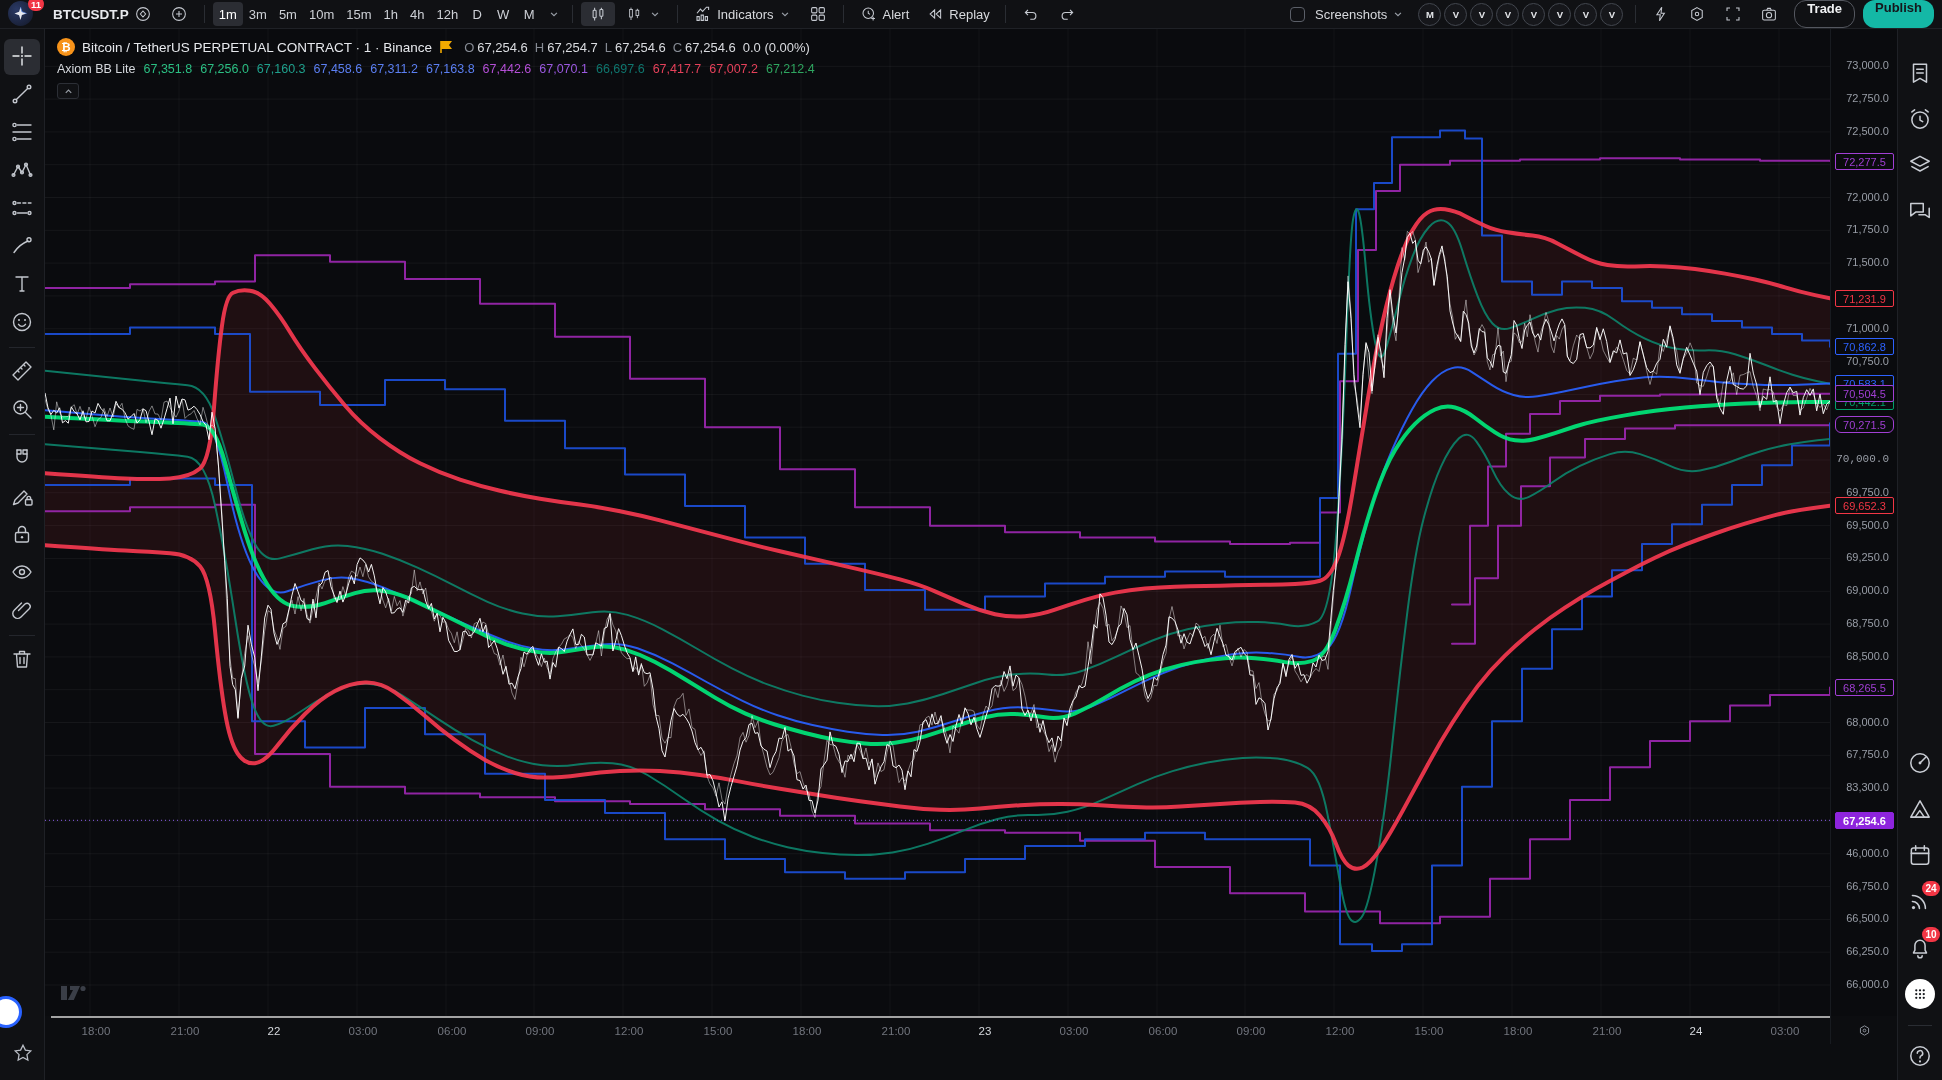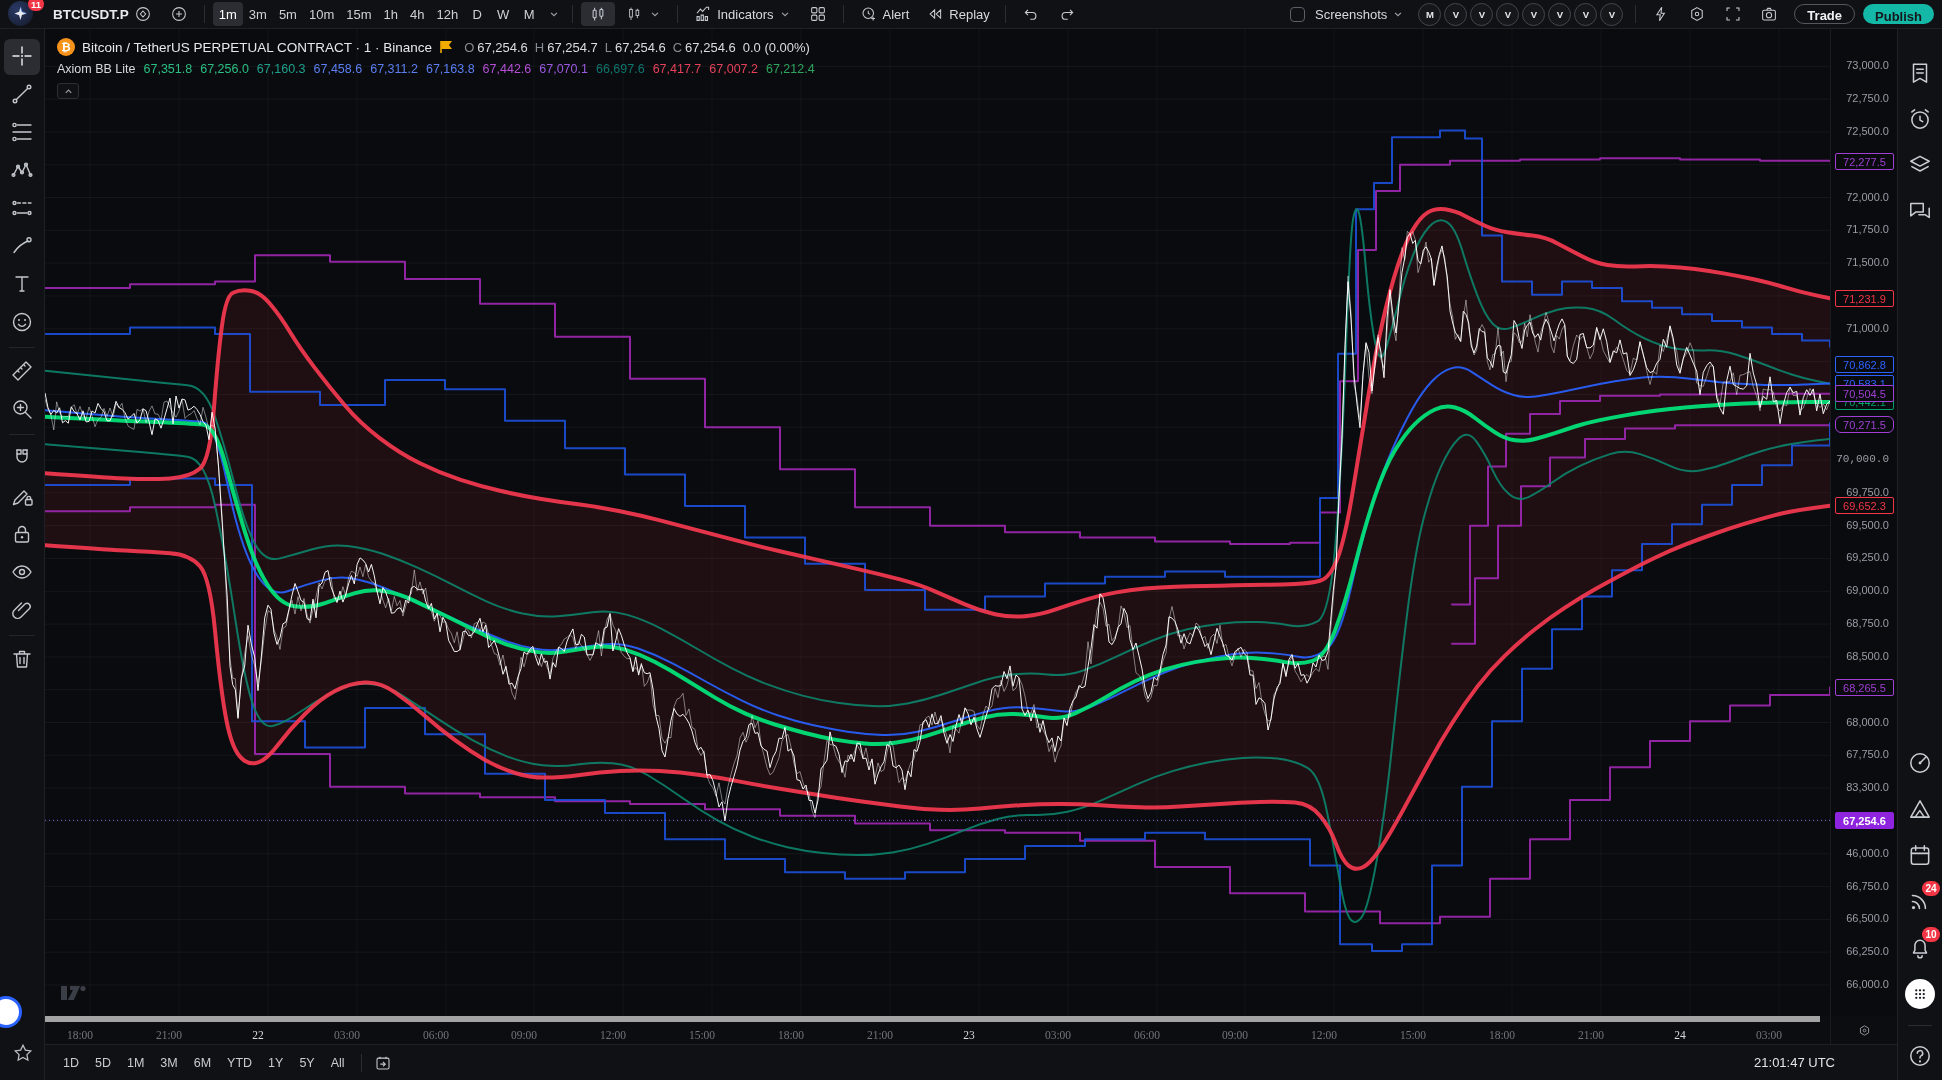--- a/index.html
+++ b/index.html
@@ -28,21 +28,21 @@
   .symbol-btn { font-weight:bold; font-size:13.5px; color:#e8eaee; }
   .tf-btn { height:24px; min-width:26px; padding:0 6px; display:flex; align-items:center; justify-content:center;
     border-radius:4px; color:#cdd0d6; font-size:13px; cursor:pointer; }
   .tf-btn.active { background:#2b2d33; color:#fff; }
   .chev { width:14px; height:14px; color:#9aa0a8; display:inline-flex; }
   .chev svg { width:14px; height:14px; }
   .avatar-row { display:flex; align-items:center; gap:3px; margin:0 4px; }
   .avatar { width:23px; height:23px; border-radius:50%; border:1px solid #42464e; background:#16171b;
     color:#e4e6ea; font-size:9.5px; font-weight:bold; display:flex; align-items:center; justify-content:center; }
   .checkbox { width:15px; height:15px; border:1.4px solid #5b5f68; border-radius:4px; margin-right:6px; }
-  .pill { height:20px; padding:0 12px; border-radius:12px; display:flex; align-items:flex-end; font-weight:bold; cursor:pointer; }
+  .pill { height:28px; padding:0 12px; border-radius:12px; display:flex; align-items:flex-start; font-weight:bold; cursor:pointer; }
   .pill.trade { border:1px solid #54575f; color:#f0f1f3; margin:0 6px; }
   .pill.publish { background:#14b8a6; color:#15171c; }
 
   
   .left-bar { position:absolute; left:0; top:29px; width:45px; height:1051px; background:#101114;
     border-right:1px solid #1f2126; display:flex; flex-direction:column; align-items:center;
     padding-top:9px; z-index:20; }
   .lt-btn { width:36px; height:36px; margin:1px 0; border-radius:6px; display:flex; align-items:center;
     justify-content:center; color:#c3c7ce; cursor:pointer; }
   .lt-btn svg { width:24px; height:24px; }
@@ -96,22 +96,22 @@
     border-left:1px solid #181b20; z-index:10; }
   .ytick { position:absolute; right:8px; font-size:11px; color:#989da6; }
   .badge { position:absolute; left:4px; right:3px; height:17px; border-radius:2px; border:1px solid;
     background:#0a0b0e; font-size:11px; display:flex; align-items:center; justify-content:center; z-index:2; }
   .badge.filled { color:#fff !important; font-weight:bold; z-index:3; }
   .axis-corner { position:absolute; left:1830px; top:1016px; width:67px; height:28px; background:#0c0d10;
     border-left:1px solid #181b20; display:flex; align-items:center; justify-content:center; color:#8a8f98; z-index:11; }
   .axis-corner svg { width:15px; height:15px; }
 
   
-  .time-axis { position:absolute; left:35px; top:1016px; width:1785px; height:28px; background:#0c0d10;
-    border-top:6px solid #a3a3a3; z-index:10;font-family:Liberation Serif, serif; }
+  .time-axis { position:absolute; left:51px; top:1016px; width:1785px; height:28px; background:#0c0d10;
+    border-top:2px solid #a3a3a3; z-index:10; }
   .xtick { position:absolute; top:7px; width:44px; margin-left:-22px; text-align:center; font-size:11.5px; color:#72757e; }
   .xtick.major { color:#d6d9de; }
 
   
   .bottom-bar { position:absolute; left:45px; top:1044px; width:1852px; height:36px; background:#101114;
     border-top:1px solid #1f2126; display:flex; align-items:center; padding:0 10px; z-index:12; }
   .range-btn { height:24px; padding:0 8px; display:flex; align-items:center; border-radius:4px;
     color:#c9ccd2; font-size:12.5px; cursor:pointer; }
   .bb-sep { width:1px; height:18px; background:#2a2d33; margin:0 8px; }
   .goto-date { width:26px; height:24px; display:flex; align-items:center; justify-content:center; color:#c6cad1; cursor:pointer; }
@@ -584,21 +584,21 @@
       <div class="ytick" style="top: 687px;">68,000.0</div>
       <div class="ytick" style="top: 719px;">67,750.0</div>
       <div class="ytick" style="top: 752px;">83,300.0</div>
       <div class="ytick" style="top: 818px;">46,000.0</div>
       <div class="ytick" style="top: 851px;">66,750.0</div>
       <div class="ytick" style="top: 883px;">66,500.0</div>
       <div class="ytick" style="top: 916px;">66,250.0</div>
       <div class="ytick" style="top: 949px;">66,000.0</div>
       <div class="badge" style="top: 124px; border-color: rgb(161, 63, 212); color: rgb(161, 63, 212);">72,277.5</div>
       <div class="badge" style="top: 261px; border-color: rgb(242, 54, 69); color: rgb(242, 54, 69);">71,231.9</div>
-      <div class="badge" style="top: 327px; border-color: rgb(45, 98, 255); color: rgb(45, 98, 255);">70,862.8</div>
+      <div class="badge" style="top: 309px; border-color: rgb(45, 98, 255); color: rgb(45, 98, 255);">70,862.8</div>
       <div class="badge" style="top: 346px; border-color: rgb(45, 98, 255); color: rgb(45, 98, 255);">70,583.1</div>
       <div class="badge" style="top: 364px; border-color: rgb(0, 160, 107); color: rgb(0, 160, 107);">70,442.1</div>
       <div class="badge" style="top: 356px; border-color: rgb(161, 63, 212); color: rgb(161, 63, 212);">70,504.5</div>
       <div class="badge" style="top: 387px; border-color: rgb(161, 63, 212); color: rgb(161, 63, 212); border-radius: 6px;">70,271.5</div>
       <div class="badge" style="top: 468px; border-color: rgb(242, 54, 69); color: rgb(242, 54, 69);">69,652.3</div>
       <div class="badge" style="top: 650px; border-color: rgb(161, 63, 212); color: rgb(161, 63, 212);">68,265.5</div>
       <div class="badge filled" style="top: 783px; background: rgb(142, 36, 221); border-color: rgb(142, 36, 221);">67,254.6</div>
     </div>
   <div class="axis-corner">
     <svg viewBox="0 0 24 24" fill="none" stroke="currentColor" stroke-width="1.6">
@@ -623,42 +623,20 @@
       <div class="xtick" style="left: 1112px;">06:00</div>
       <div class="xtick" style="left: 1200px;">09:00</div>
       <div class="xtick" style="left: 1289px;">12:00</div>
       <div class="xtick" style="left: 1378px;">15:00</div>
       <div class="xtick" style="left: 1467px;">18:00</div>
       <div class="xtick" style="left: 1556px;">21:00</div>
       <div class="xtick major" style="left: 1645px;">24</div>
       <div class="xtick" style="left: 1734px;">03:00</div>
     </div>
 
-  <div class="bottom-bar">
-    <div style="display:flex;align-items:center" id="range-group">
-        <div class="range-btn">1D</div>
-        <div class="range-btn">5D</div>
-        <div class="range-btn">1M</div>
-        <div class="range-btn">3M</div>
-        <div class="range-btn">6M</div>
-        <div class="range-btn">YTD</div>
-        <div class="range-btn">1Y</div>
-        <div class="range-btn">5Y</div>
-        <div class="range-btn">All</div>
-      </div>
-    <div class="bb-sep"></div>
-    <div class="goto-date">
-      <svg viewBox="0 0 24 24" fill="none" stroke="currentColor" stroke-width="1.4">
-          <rect x="4" y="5.5" width="16" height="14.5" rx="2"></rect>
-          <path d="M8 3.5v3M16 3.5v3"></path>
-          <path d="M8.5 13.5h6M12 10.5l3 3-3 3"></path>
-        </svg>
-    </div>
-    <div class="clock">21:01:47 UTC</div>
-  </div>
 
   <div class="right-bar" id="right-bar">
       <div class="rt-btn">
         <span><svg viewBox="0 0 24 24" fill="none" stroke="currentColor" stroke-width="1.4" stroke-linecap="round" stroke-linejoin="round">
             <path d="M6 4h12v16.5l-6-3.5-6 3.5z"></path>
             <path d="M9 8.5h6M9 12h6"></path>
           </svg></span>
       </div>
       <div class="rt-btn">
         <span><svg viewBox="0 0 24 24" fill="none" stroke="currentColor" stroke-width="1.4" stroke-linecap="round" stroke-linejoin="round">

